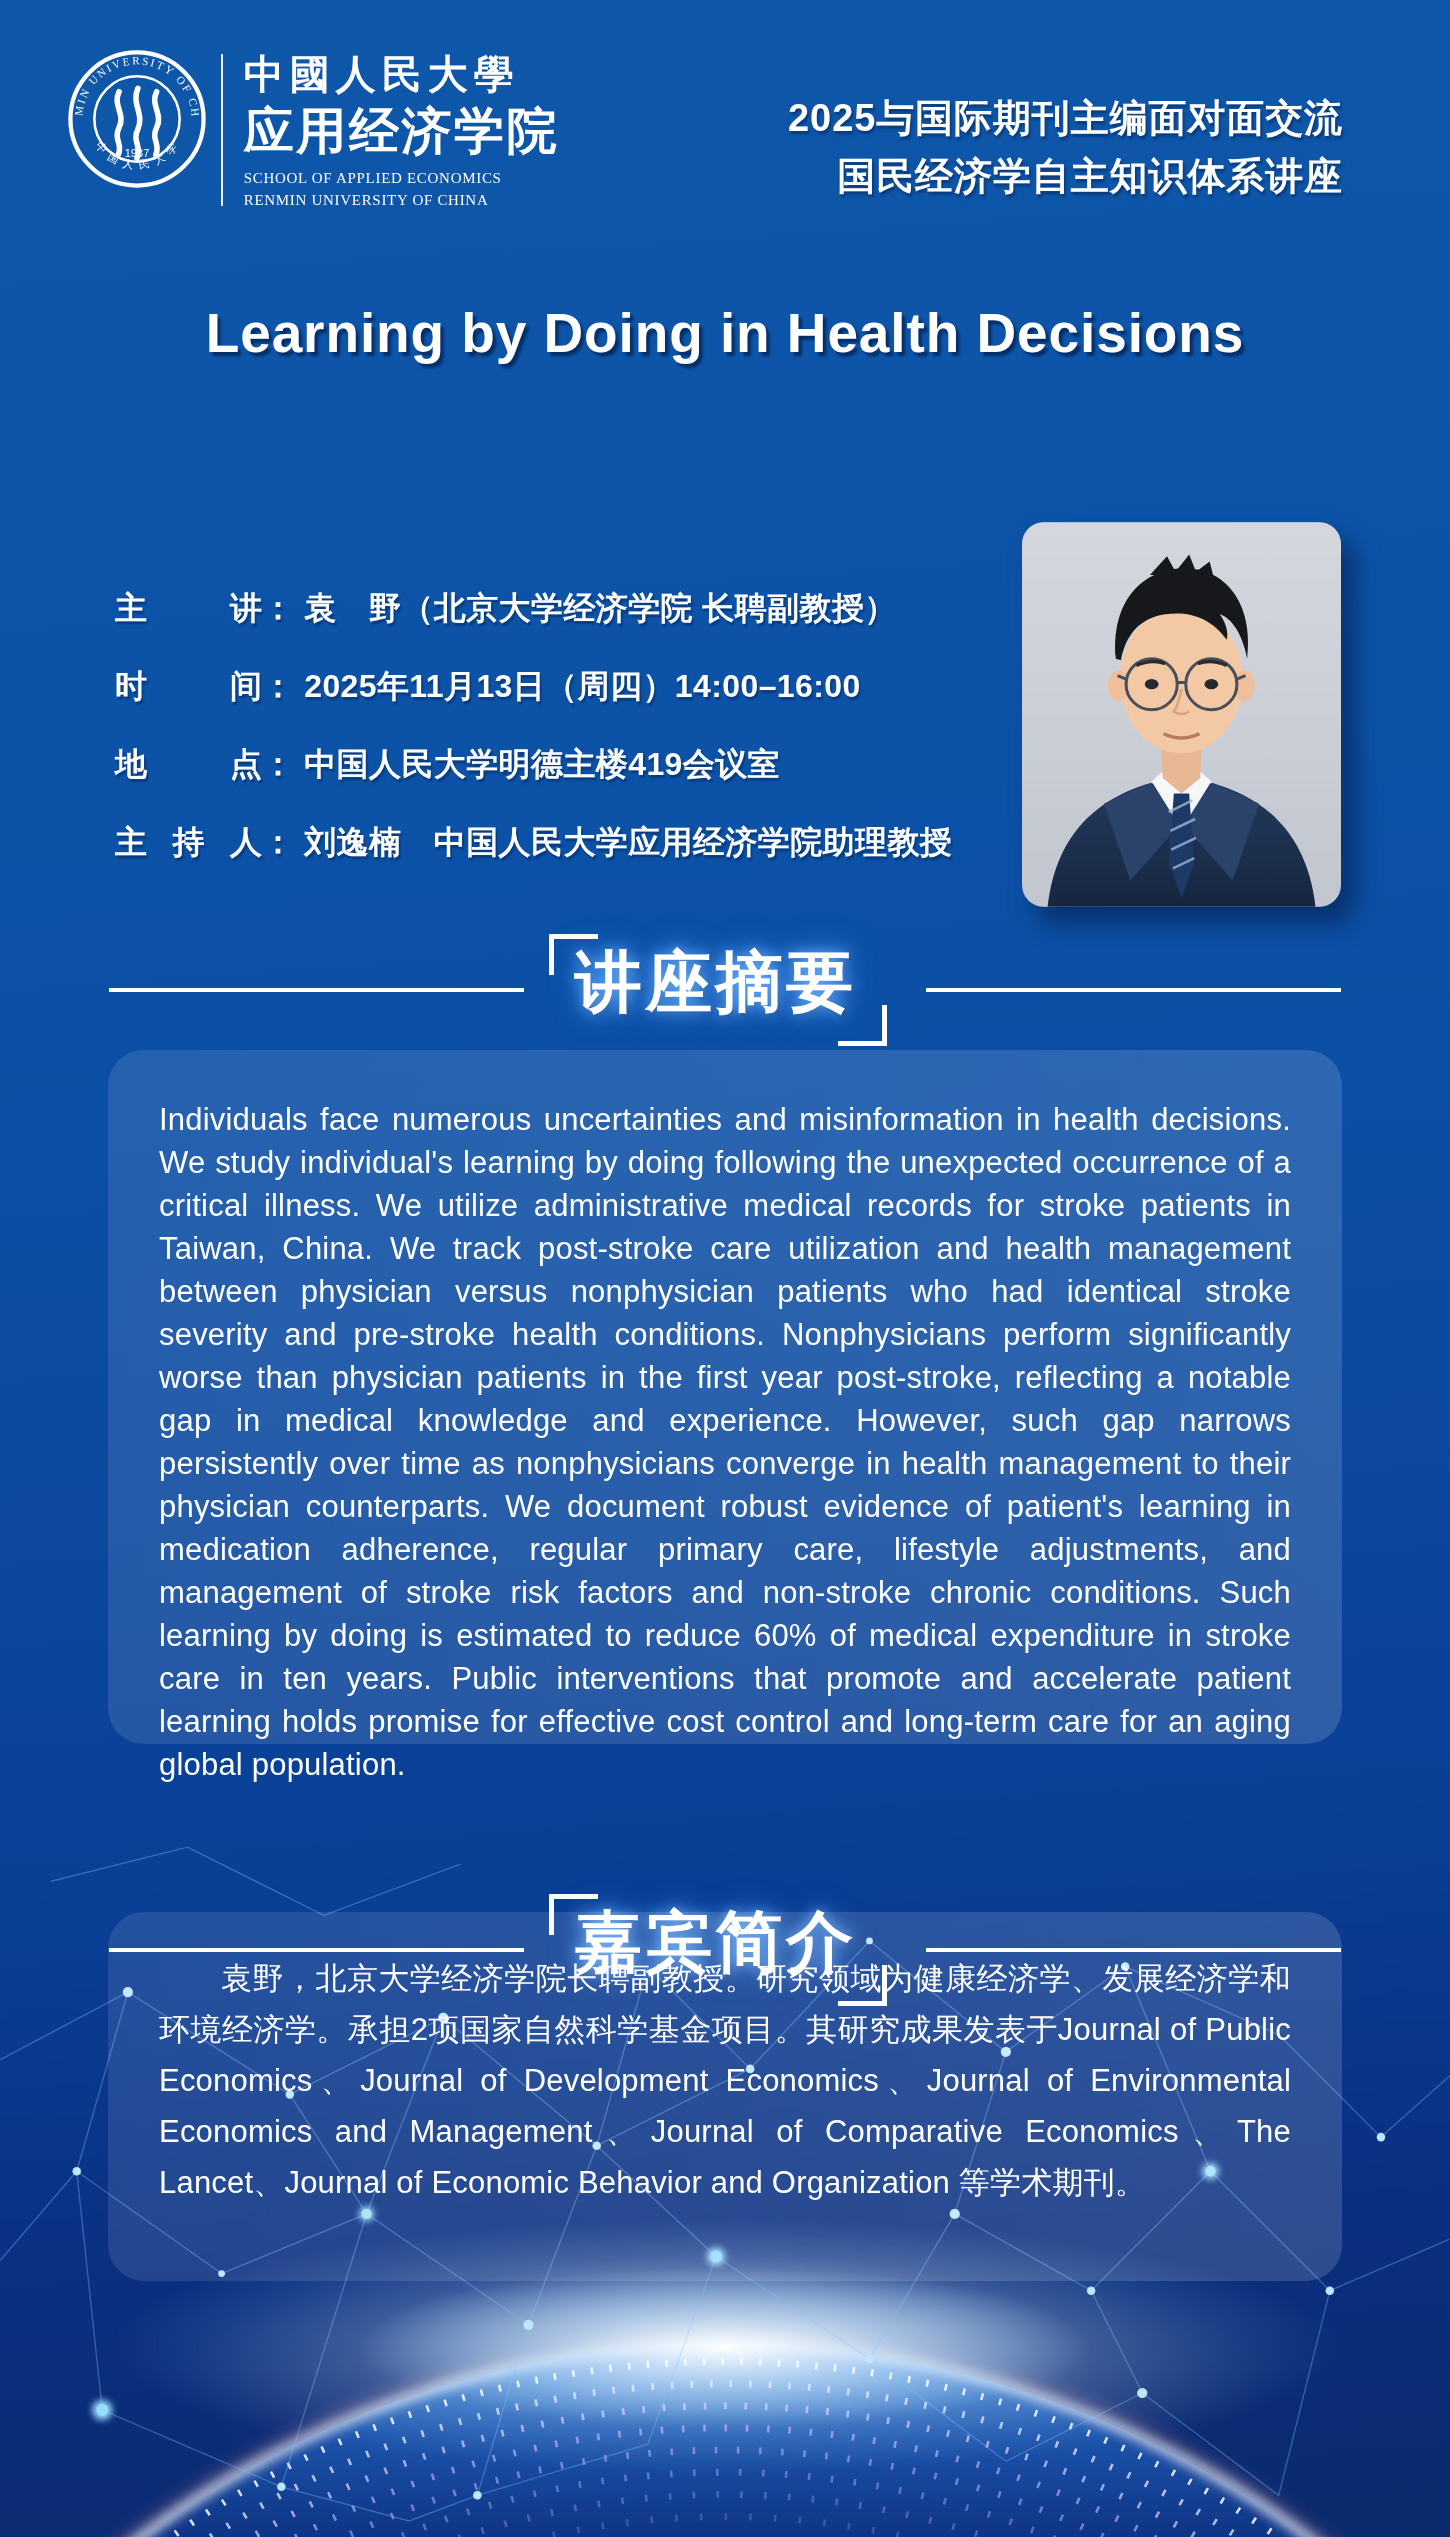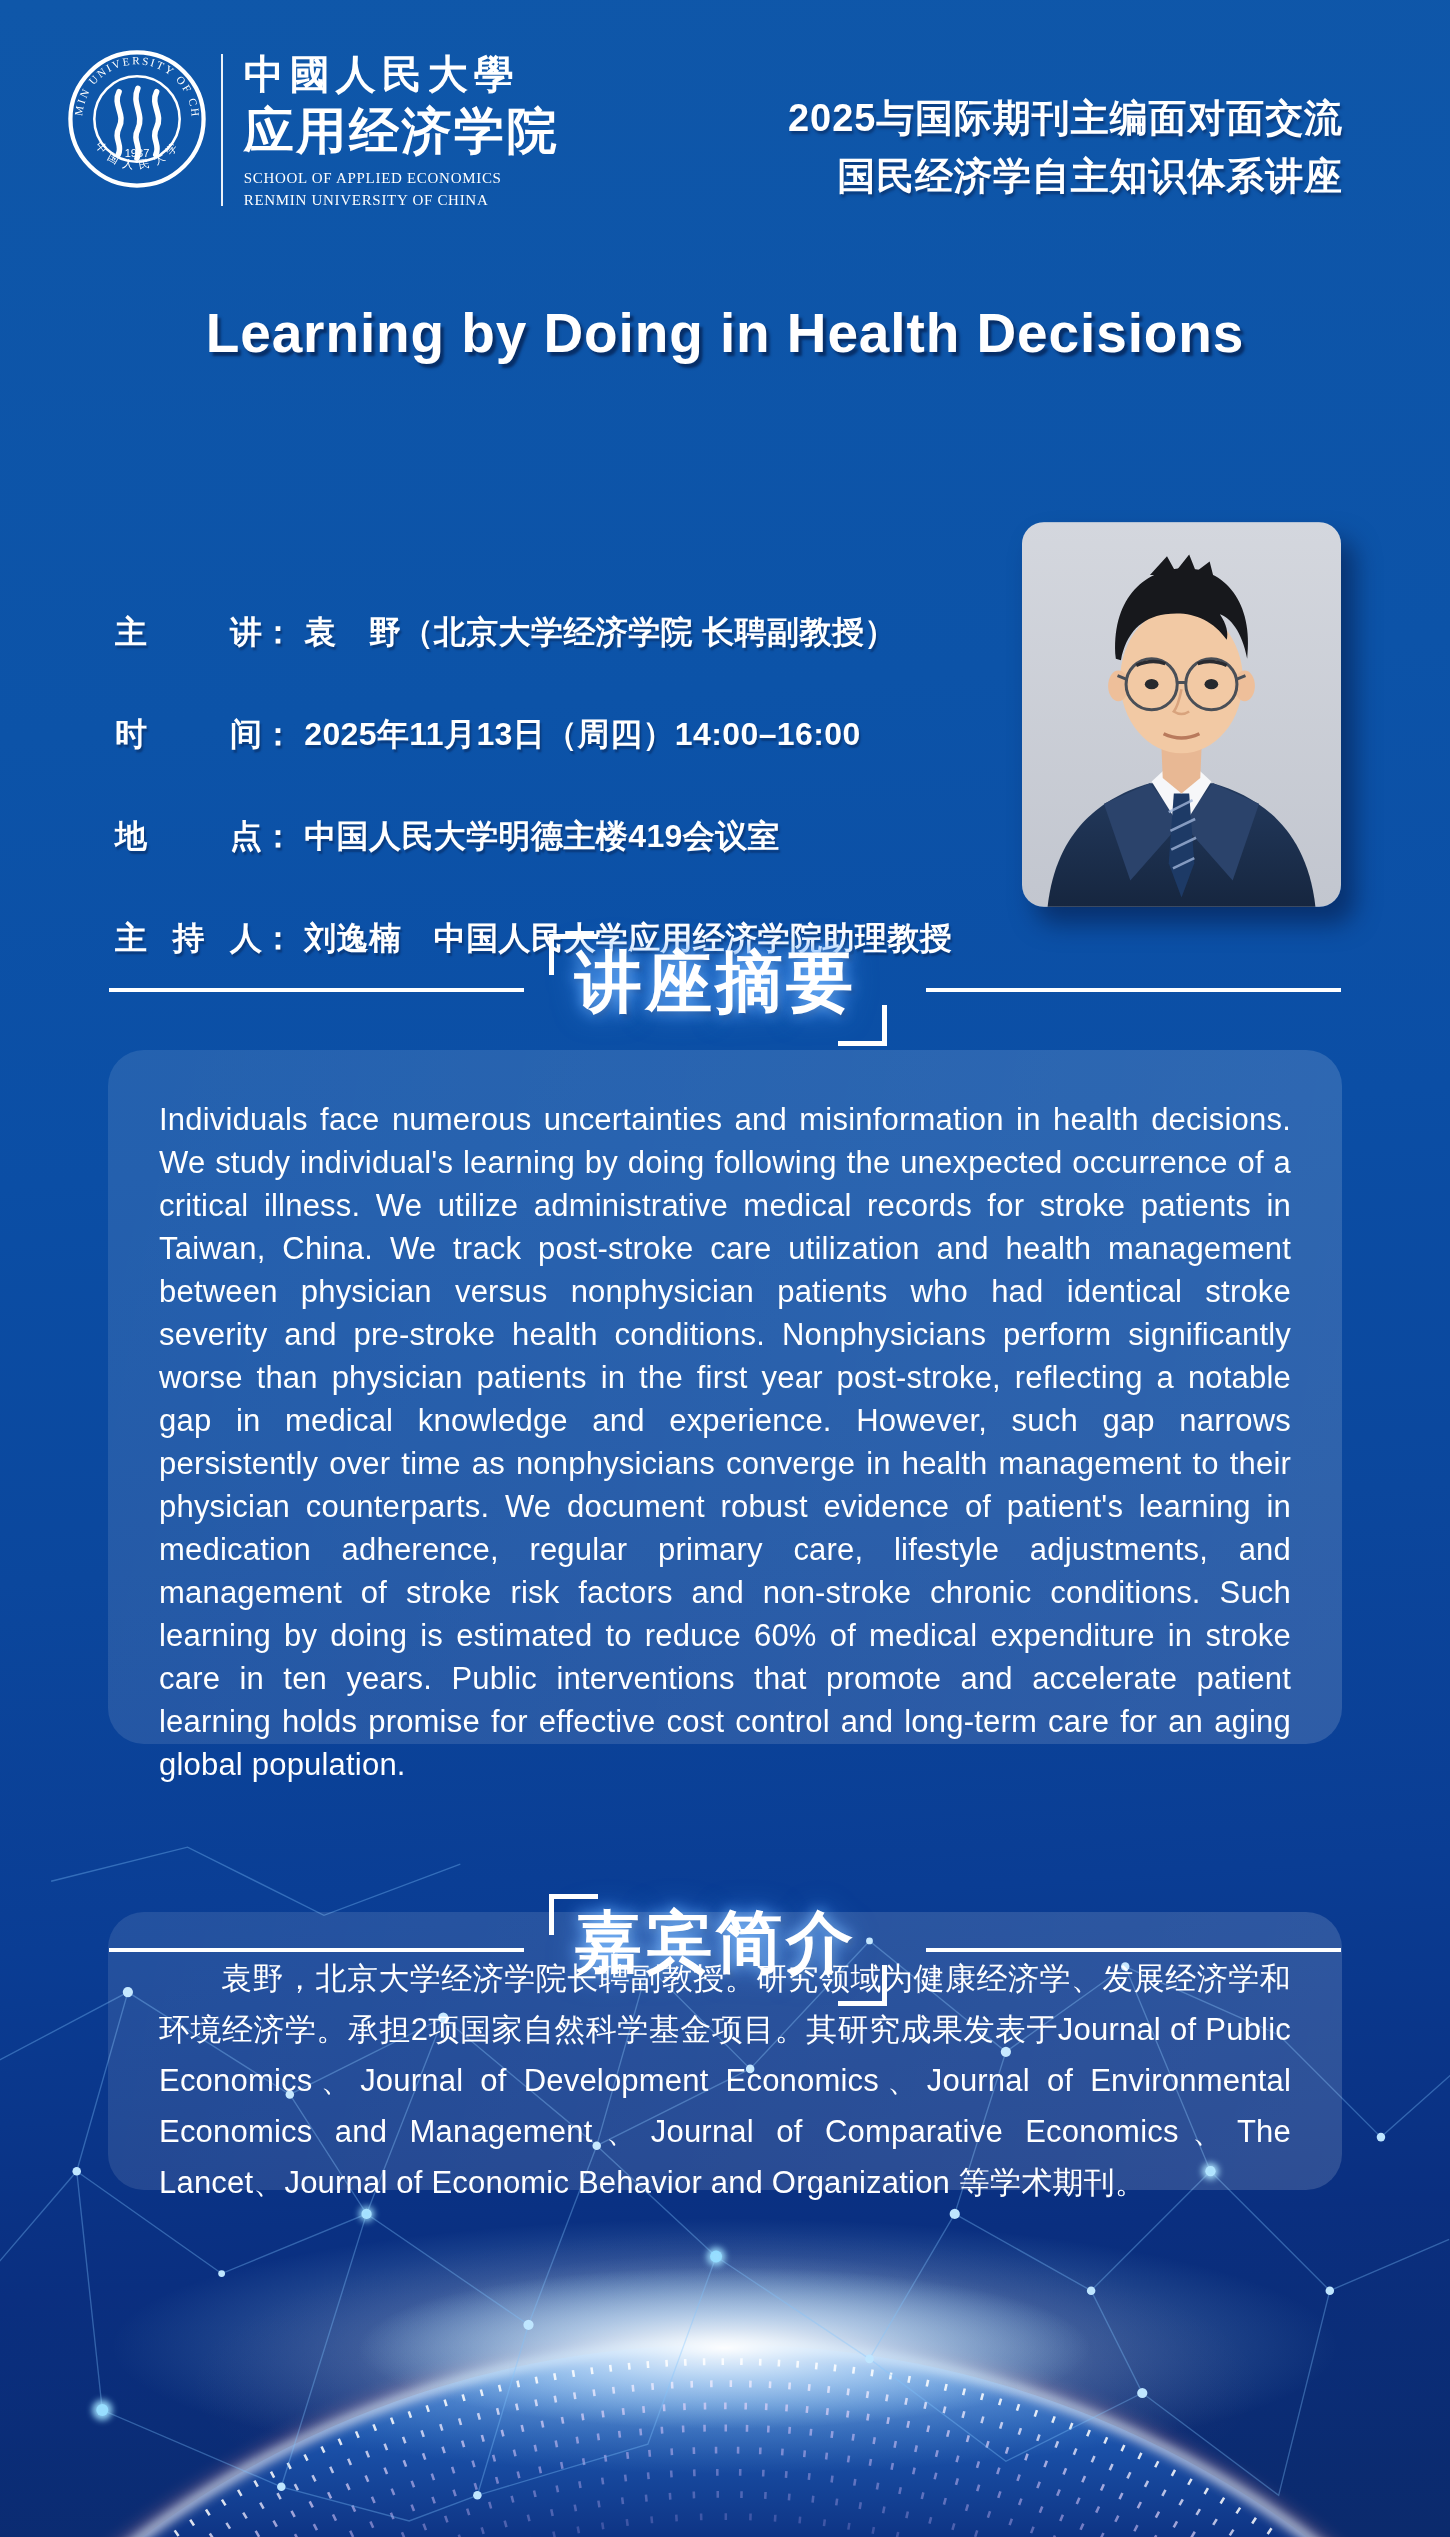--- a/index.html
+++ b/index.html
@@ -27,42 +27,42 @@
   
   .main-title{position:absolute;top:292px;left:0;right:0;text-align:center;
     font-size:55px;font-weight:bold;line-height:83px;letter-spacing:0.9px;
     text-shadow:3.4px 4.3px 2.6px rgba(5,28,72,.68);}
   
   .info-list{position:absolute;left:115px;top:587px;width:895px;}
   .info-row{display:flex;align-items:baseline;margin-bottom:34px;font-size:32px;font-weight:bold;
     text-shadow:1.7px 2.6px 1.7px rgba(6,30,75,.45);}
   .info-label{display:inline-block;width:147px;text-align:justify;text-align-last:justify;}
   .info-colon{margin-right:10.2px;}
-  .info-value{letter-spacing:0.4px;margin-top:24px;}
+  .info-value{letter-spacing:0.4px;}
   
   .photo{position:absolute;left:1022px;top:522px;width:319px;height:385px;border-radius:22px;overflow:hidden;
     box-shadow:13.6px 17px 24px rgba(5,24,66,.55);}
   .photo svg{display:block;}
   
   .section-heading{position:absolute;left:0;right:0;display:flex;align-items:center;padding:0 109px;}
   .sh-abstract{top:928px;height:124px;}
   .sh-bio{top:1888px;height:124px;}
   .rule{flex:1;height:4.3px;background:#fff;}
   .rule-left{margin-right:25.6px;}
   .rule-right{margin-left:39px;}
   .heading-wrap{position:relative;padding:13.6px 31px 29px 25.6px;}
   .heading-text{font-size:67px;font-weight:bold;letter-spacing:3.4px;line-height:70px;white-space:nowrap;
     text-shadow:0 0 13.6px rgba(110,180,255,.95),0 0 29px rgba(70,150,255,.8),2.6px 3.4px 4.3px rgba(8,38,95,.6);}
   .bracket-tl{position:absolute;left:0;top:0;width:44px;height:36px;border-top:5.1px solid #fff;border-left:5.1px solid #fff;}
   .bracket-br{position:absolute;right:0;bottom:0;width:44px;height:36px;border-bottom:5.1px solid #fff;border-right:5.1px solid #fff;}
   
   .panel{position:absolute;left:108px;width:1234px;border-radius:36px;box-sizing:border-box;
     background:linear-gradient(100deg, rgba(255,255,255,.10), rgba(255,255,255,.15));}
   .panel-abstract{top:1050px;height:694px;padding:48px 51px;}
-  .panel-bio{top:1912px;height:278px;padding:41px 51px;}
+  .panel-bio{top:1912px;height:369px;padding:41px 51px;}
   .body-text{font-size:31px;line-height:43px;text-align:justify;letter-spacing:0.2px;}
   .bio-text{font-size:31px;line-height:51px;text-align:justify;text-indent:2em;letter-spacing:0.2px;}
   
   .constellation{position:absolute;left:0;top:1813px;width:1450px;height:725px;z-index:1;}
   .globe{position:absolute;left:0;top:2060px;width:1450px;height:477px;z-index:0;}
   .content{z-index:2;}
   .content > *{pointer-events:auto;}
 </style>
 </head>
 <body>

